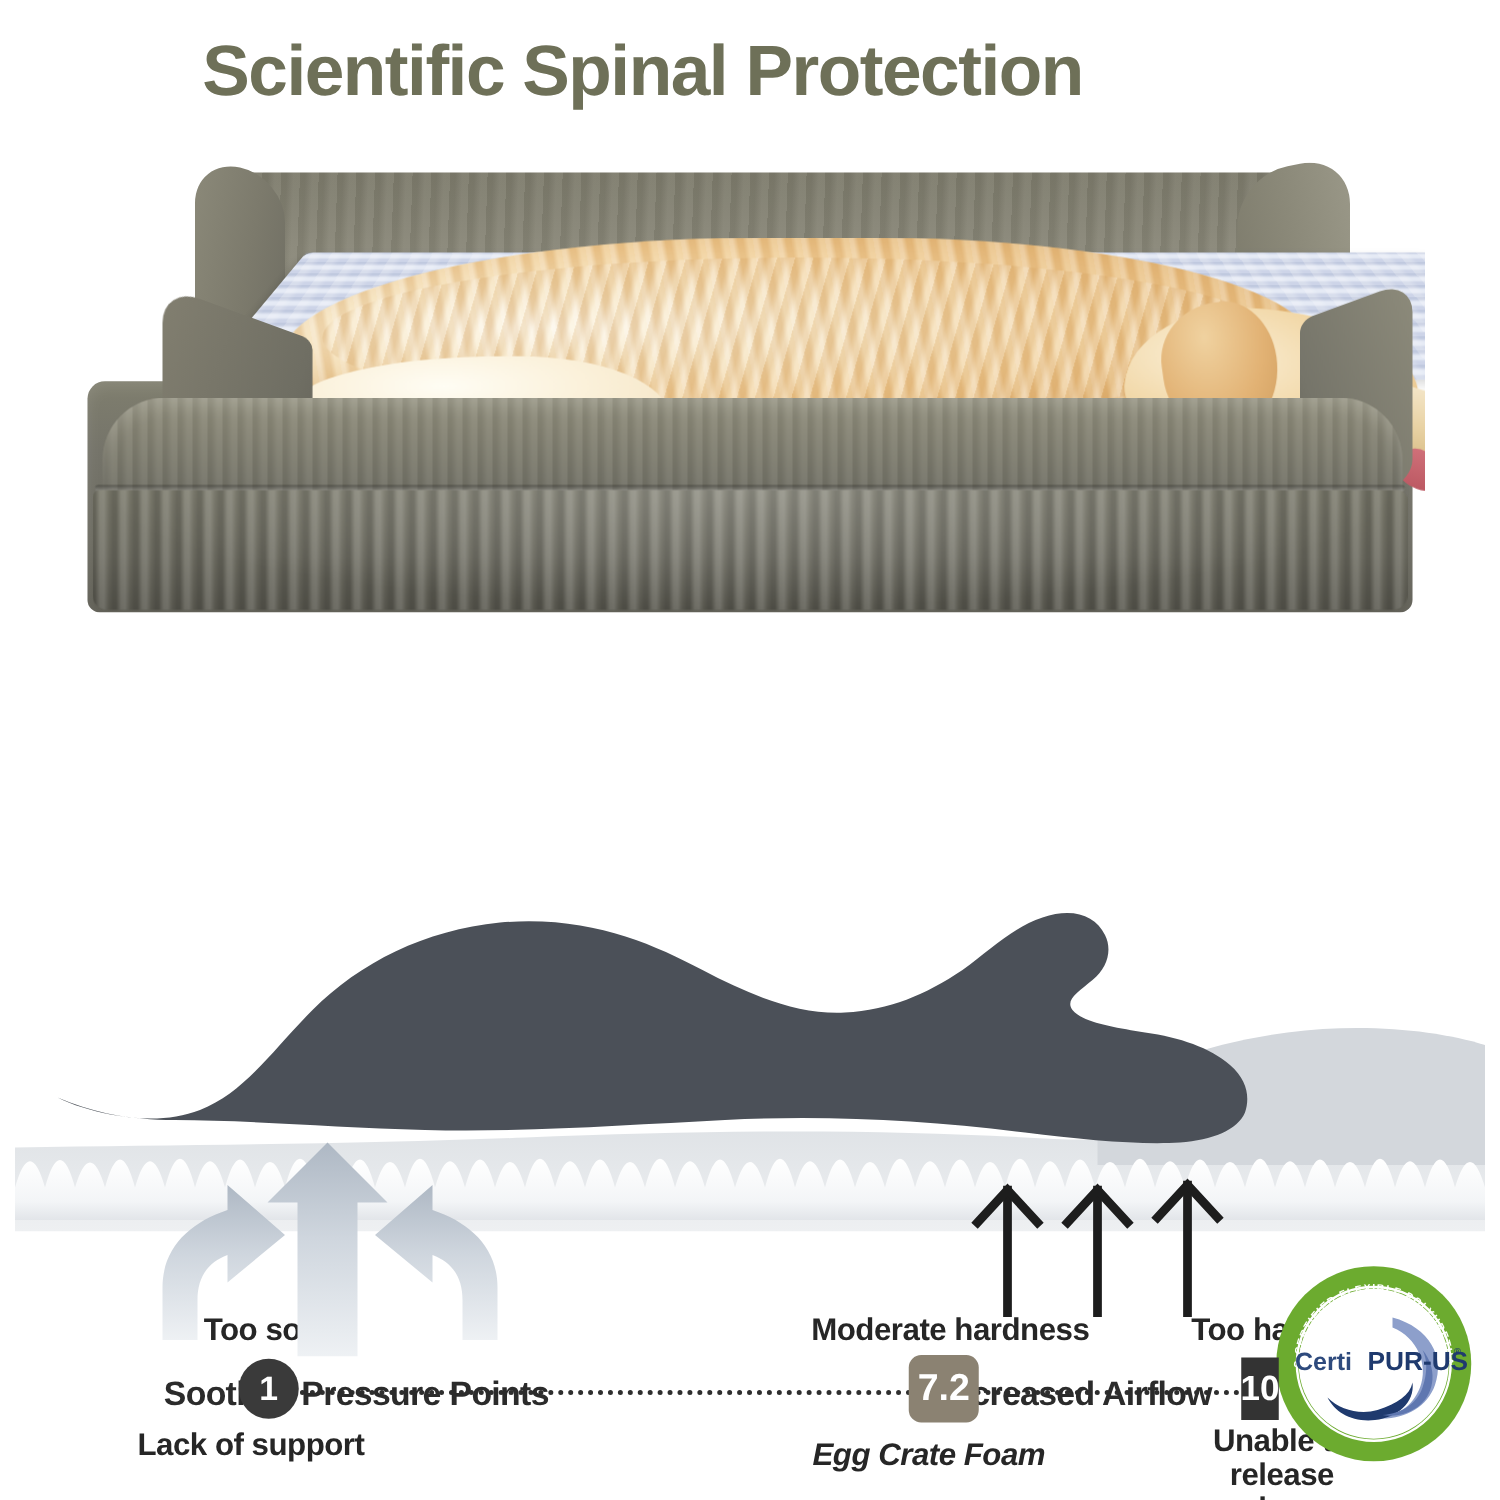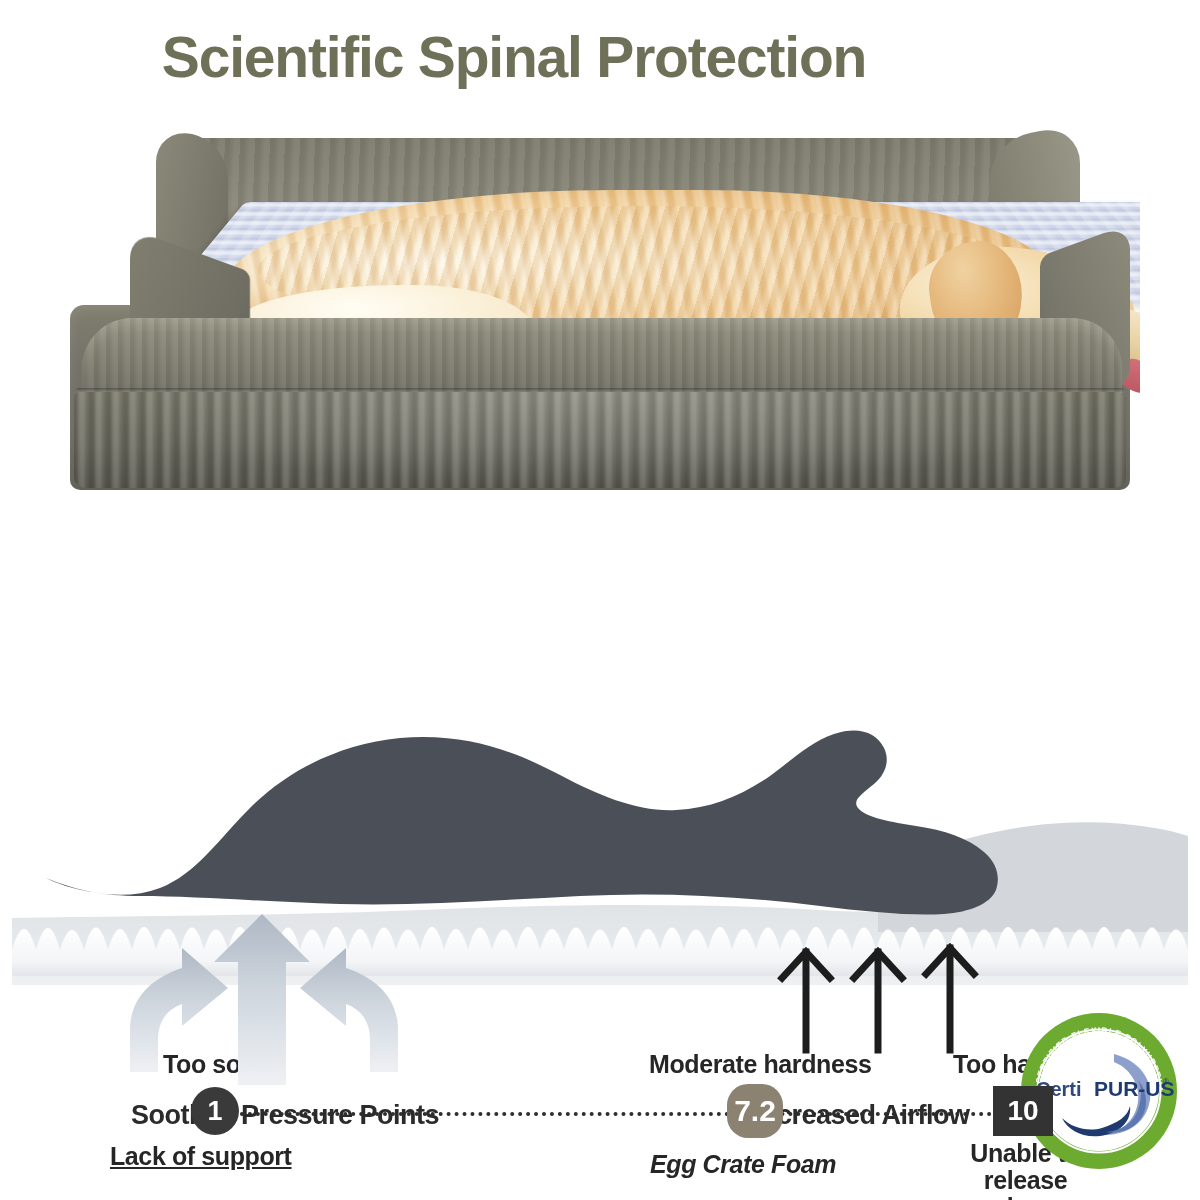--- a/index.html
+++ b/index.html
@@ -213,41 +213,41 @@
   .badge-circle {
     position: absolute; left: 191px; top: 567px;
     width: 48px; height: 48px; border-radius: 50%;
     background: #3a3a3a; color: #fff;
     font-size: 27px; font-weight: bold;
     display: flex; align-items: center; justify-content: center;
     z-index: 3;
   }
   .badge-sq-mid {
     position: absolute; left: 727px; top: 564px;
-    width: 56px; height: 54px; border-radius: 21px;
+    width: 56px; height: 54px; border-radius: 10px;
     background: #8b8272; color: #fff;
     font-size: 30px; font-weight: bold;
     display: flex; align-items: center; justify-content: center;
     z-index: 3;
   }
   .badge-sq-right {
     position: absolute; left: 993px; top: 566px;
-    width: 60px; height: 50px; border-radius: 0;
+    width: 30px; height: 50px; border-radius: 0;
     background: #333333; color: #fff;
     font-size: 28px; font-weight: bold;
     display: flex; align-items: center; justify-content: center;
     z-index: 3;
   }
   .lbl-top, .lbl-bot {
     position: absolute;
     font-size: 25px; font-weight: bold; color: #262626;
     letter-spacing: -0.4px; white-space: nowrap;
   }
   .lbl-top.soft  { left: 163px; top: 530px; }
-  .lbl-bot.soft  { left: 110px; top: 622px; text-decoration: underline; }
+  .lbl-bot.soft  { left: 110px; top: 622px; }
   .lbl-top.mod   { left: 628px; top: 530px; margin-left: 21px; }
   .lbl-bot.mod   { left: 650px; top: 630px; font-style: italic; }
   .lbl-top.hard  { left: 953px; top: 530px; }
   .lbl-bot.hard  { left: 943px; top: 620px; text-align: center; white-space: normal; width: 165px; line-height: 1.08; }
 
   
   .diagram { position: absolute; left: 0; top: 700px; width: 1200px; height: 420px; }
   .diagram svg { display: block; }
 
   

